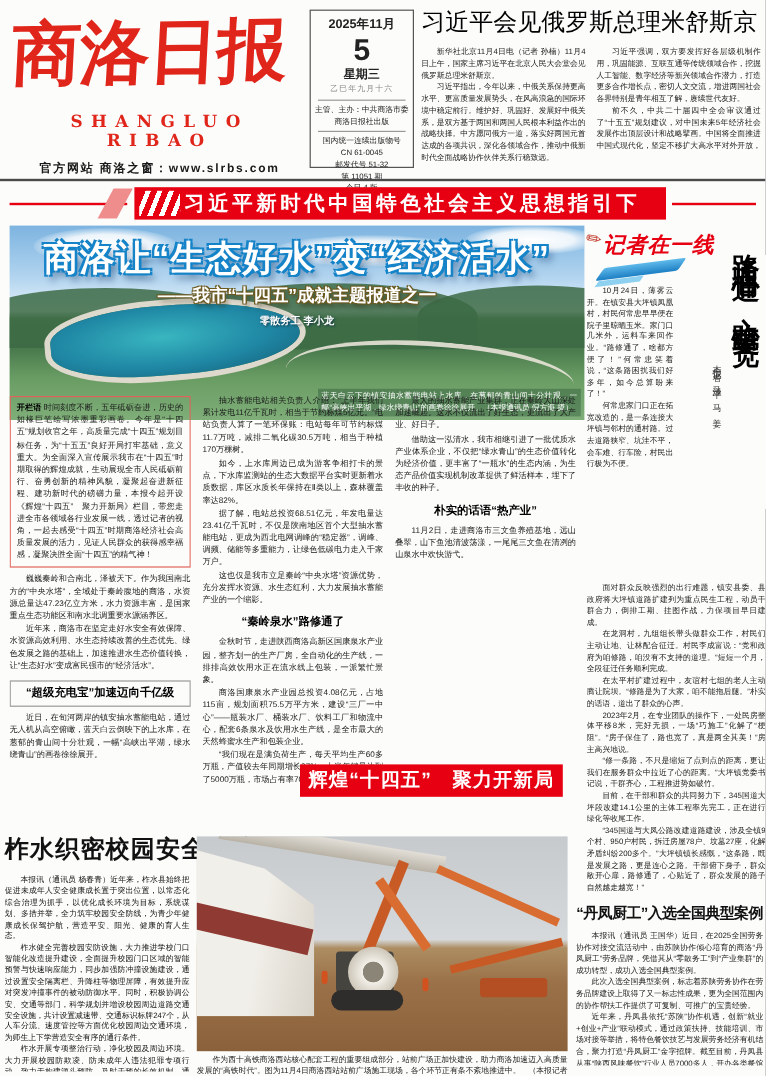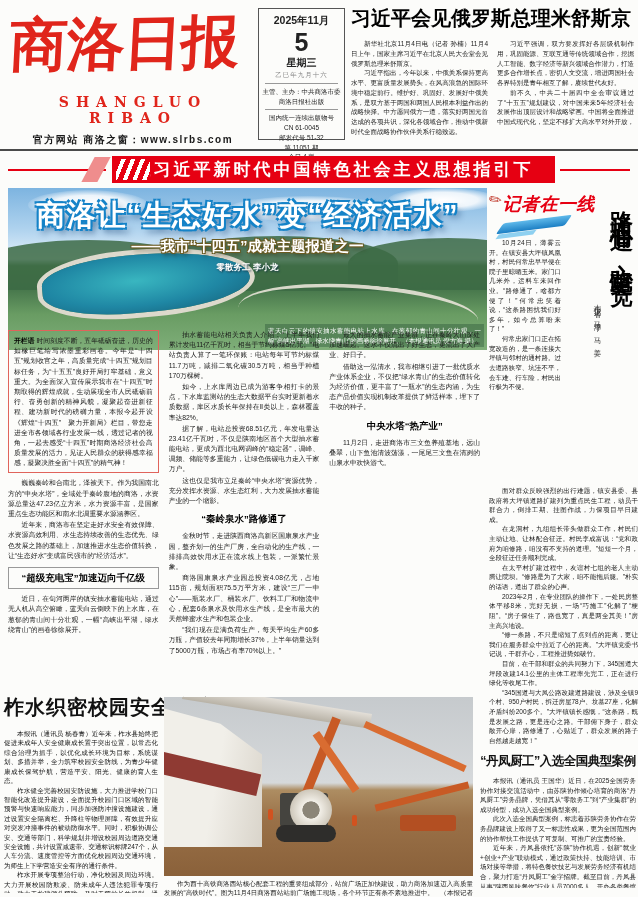--- a/index.html
+++ b/index.html
@@ -16,21 +16,21 @@
   .datebox { position:absolute; left:258px; top:8px; width:87px; height:132px; border:1px solid #555; text-align:center; padding-top:4px; font-size:6.5px; line-height:1.5; color:#222; }
   .db-ym { font-size:10.5px; font-weight:bold; }
   .db-day { font-size:25px; font-weight:bold; line-height:1.05; }
   .db-week { font-size:10px; font-weight:bold; }
   .db-lunar { font-size:6.5px; color:#888; letter-spacing:1px; }
   .db-sep { border-top:1px solid #999; margin:3px 6px; }
   .db-small { font-size:6.5px; }
 
   
   .top-story { position:absolute; left:351px; top:5px; width:283px; }
-  .top-headline { font-size:20px; font-weight:700; white-space:nowrap; color:#000; }
+  .top-headline { font-size:20px; font-weight:400; white-space:nowrap; color:#000; }
   .top-body { margin-top:7px; height:102px; column-count:2; column-gap:9px; font-size:6.5px; line-height:1.5; text-align:justify; overflow:hidden; color:#222; }
   .top-body p, .para { text-indent:2em; }
 
   .header-rule { position:absolute; left:0; top:149px; width:638px; height:2px; background:#4a4a4a; }
 
   
   .banner-line { position:absolute; top:169px; height:2px; background:#e60012; }
   .banner-slash { position:absolute; left:88px; top:157px; width:16px; height:25px; background:#ef8d8d; transform:skewX(-28deg); }
   .banner-box { position:absolute; left:112px; top:156px; width:443px; height:27px; background:#e60012; color:#fff; display:flex; align-items:center; justify-content:center; font-size:17px; font-weight:900; letter-spacing:3px; overflow:hidden; }
   .banner-box::before { content:""; position:absolute; left:4px; top:3px; bottom:3px; width:34px; background:repeating-linear-gradient(112deg,#e60012 0 5px,#ffffff 5px 9px); }
@@ -190,27 +190,28 @@
           <p class="para">金秋时节，走进陕西商洛高新区国康泉水产业园，整齐划一的生产厂房，全自动化的生产线，一排排高效饮用水正在流水线上包装，一派繁忙景象。</p>
           <p class="para">商洛国康泉水产业园总投资4.08亿元，占地115亩，规划面积75.5万平方米，建设“三厂一中心”——瓶装水厂、桶装水厂、饮料工厂和物流中心，配套6条泉水及饮用水生产线，是全市最大的天然蜂蜜水生产和包装企业。</p>
           <p class="para">“我们现在是满负荷生产，每天平均生产60多万瓶，产值较去年同期增长37%，上半年销量达到了5000万瓶，市场占有率70%以上。”</p>
         </div>
     </div>
     <div class="mcol col-h3">
       <div>
           <p class="para">最大的抽水蓄能产业集群，正在秦岭大山深处加速崛起。这水不仅流出了好生态，更流出了大产业、好日子。</p>
           <p class="para">借助这一泓清水，我市相继引进了一批优质水产业体系企业，不仅把“绿水青山”的生态价值转化为经济价值，更丰富了“一瓶水”的生态内涵，为生态产品价值实现机制改革提供了鲜活样本，埋下了丰收的种子。</p>
         </div>
-      <div class="subhead">中央水塔“热产业”</div>
+      <div class="subhead">朴实的话语“热产业”</div>
       <div>
           <p class="para">11月2日，走进商洛市三文鱼养殖基地，远山叠翠，山下鱼池清波荡漾，一尾尾三文鱼在清冽的山泉水中欢快游弋。</p>
         </div>
     </div>
   </div>
 
+  <div class="slogan-box">辉煌“十四五”　聚力开新局</div>
 
   <div class="sidebar">
     <div class="badge-wrap">
       <div class="badge-row">
         <span class="pen-icon">✎</span>
         <span class="badge-text">记者在一线</span>
       </div>
       <div class="swoosh"></div>
       <div class="swoosh2"></div>
     </div>

